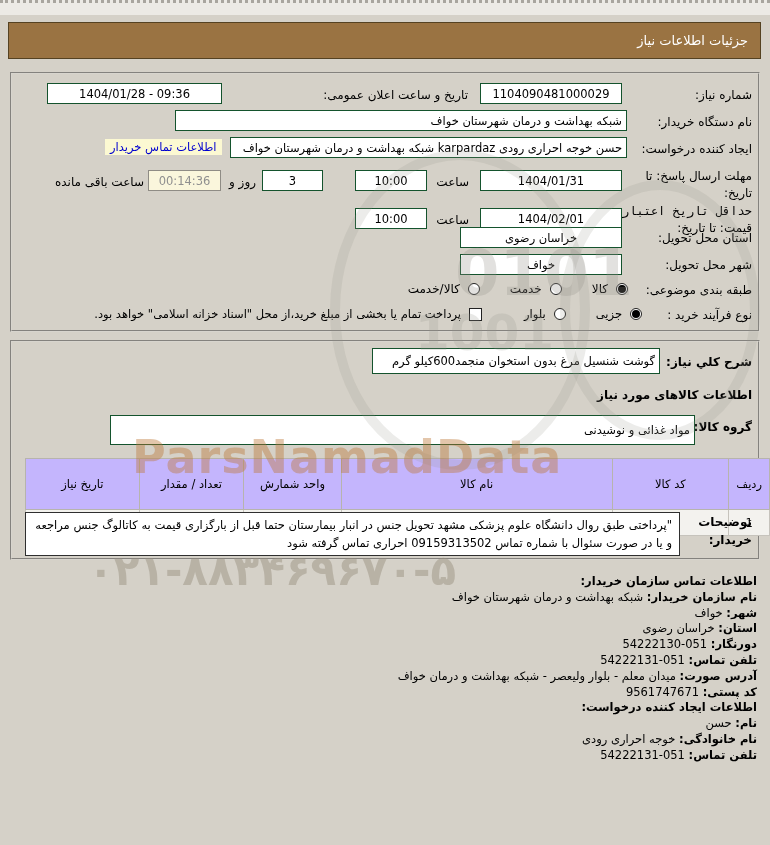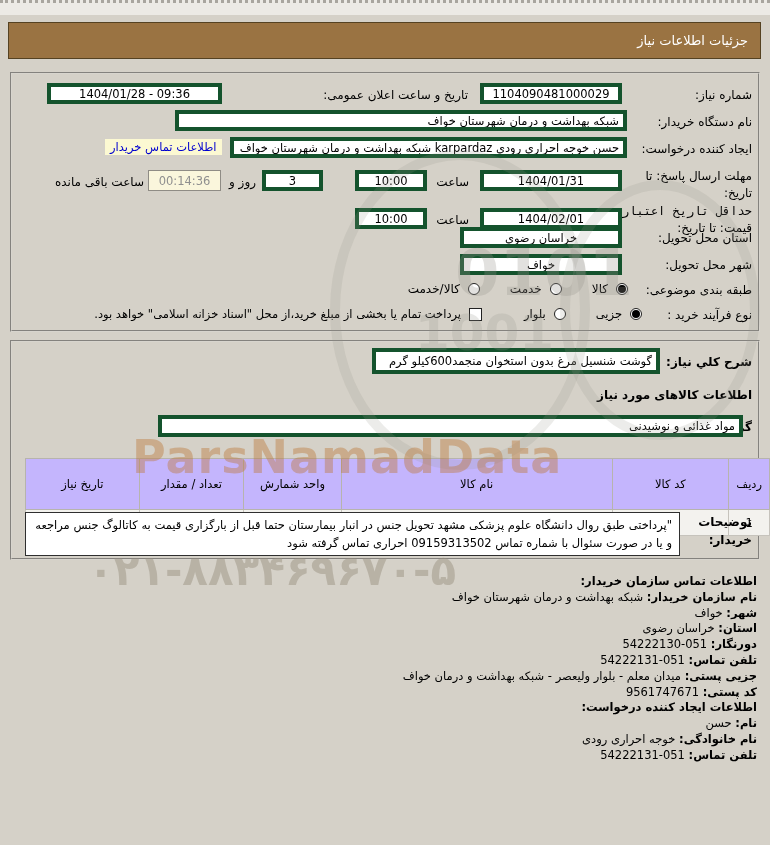--- a/index.html
+++ b/index.html
@@ -8,21 +8,21 @@
   .topstrip{position:absolute;left:0;top:0;width:770px;height:15px;background:#eceae5;
         border-top:3px dotted #a8a59e;box-sizing:border-box;}
   .titlebar{position:absolute;left:8px;top:22px;width:753px;height:37px;background:#9a7342;
         border:1px solid #554222;box-sizing:border-box;color:#fff;display:flex;align-items:center;
         padding:0 12px;font-size:13px;}
   .panel{position:absolute;left:10px;width:750px;border:2px groove #d8d5ce;box-sizing:border-box;background:transparent;}
   .panel1{top:72px;height:260px;}
   .panel2{top:340px;height:220px;}
   .lbl{position:absolute;white-space:nowrap;font-size:12px;}
   .b{font-weight:bold;}
-  .box{position:absolute;background:#fff;border:4px solid #14532d;box-sizing:border-box;height:21px;
+  .box{position:absolute;background:#fff;border:1px solid #14532d;box-sizing:border-box;height:21px;
        display:flex;align-items:center;padding:0 4px;font-size:11.5px;white-space:nowrap;overflow:hidden;}
   .center{justify-content:center;}
   .num{direction:ltr;unicode-bidi:isolate;}
   .timer{background:#faf6dc;color:#8f8f8f;border:1px solid #8f8c85;}
   .link{position:absolute;color:#0000cf;background:#fcf9d2;padding:1px 5px;font-size:11.5px;white-space:nowrap;cursor:pointer;}
   .optrow{position:absolute;display:flex;align-items:center;gap:6px;white-space:nowrap;}
   .radio{width:12px;height:12px;border:1px solid #222;border-radius:50%;background:#fff;display:inline-block;
          box-sizing:border-box;flex:none;position:relative;}
   .radio.checked::after{content:"";position:absolute;left:1px;top:1px;width:8px;height:8px;border-radius:50%;background:#000;}
   .chk{width:13px;height:13px;border:1px solid #222;background:#fff;display:inline-block;box-sizing:border-box;flex:none;}
@@ -140,21 +140,21 @@
   <div class="panel panel2"></div>
 
   <div class="lbl b" style="right:18px;top:355px;">شرح کلي نیاز:</div>
   <div class="box" style="left:372px;top:348px;width:288px;height:26px;">
     <span>گوشت شنسیل مرغ بدون استخوان منجمد600کیلو گرم</span>
   </div>
 
   <div class="lbl b" style="right:18px;top:388px;">اطلاعات کالاهای مورد نیاز</div>
 
   <div class="lbl b" style="right:18px;top:420px;">گروه کالا:</div>
-  <div class="box" style="left:110px;top:415px;width:585px;height:22px;margin-left:48px;">
+  <div class="box" style="left:110px;top:415px;width:585px;height:30px;">
     <span>مواد غذائی و نوشیدنی</span>
   </div>
 
   <table class="items">
     <thead>
       <tr>
         <th style="width:28px;">ردیف</th>
         <th style="width:115px;">کد کالا</th>
         <th style="width:286px;">نام کالا</th>
         <th style="width:90px;">واحد شمارش</th>
@@ -180,21 +180,21 @@
     <span>"پرداختی طبق روال دانشگاه علوم پزشکی مشهد تحویل جنس در انبار بیمارستان حتما قبل از بارگزاری قیمت به کاتالوگ جنس مراجعه و یا در صورت سئوال با شماره تماس 09159313502 احراری تماس گرفته شود</span>
   </div>
 
   <div class="contact">
     <div><span class="b">اطلاعات تماس سازمان خریدار:</span></div>
     <div><span class="b">نام سازمان خریدار:</span> <span>شبکه بهداشت و درمان شهرستان خواف</span></div>
     <div><span class="b">شهر:</span> <span>خواف</span></div>
     <div><span class="b">استان:</span> <span>خراسان رضوی</span></div>
     <div><span class="b">دورنگار:</span> <span class="num">54222130-051</span></div>
     <div><span class="b">تلفن تماس:</span> <span class="num">54222131-051</span></div>
-    <div><span class="b">جزیی پستی:</span> <span>میدان معلم - بلوار ولیعصر - شبکه بهداشت و درمان خواف</span></div>
+    <div><span class="b">آدرس صورت:</span> <span>میدان معلم - بلوار ولیعصر - شبکه بهداشت و درمان خواف</span></div>
     <div><span class="b">کد پستی:</span> <span class="num">9561747671</span></div>
     <div><span class="b">اطلاعات ایجاد کننده درخواست:</span></div>
     <div><span class="b">نام:</span> <span>حسن</span></div>
     <div><span class="b">نام خانوادگی:</span> <span>خوجه احراری رودی</span></div>
     <div><span class="b">تلفن تماس:</span> <span class="num">54222131-051</span></div>
   </div>
 
   <div class="wm wm-d1">0101</div>
   <div class="wm wm-d2">1001</div>
   <div class="wm wm-brand">ParsNamadData</div>

